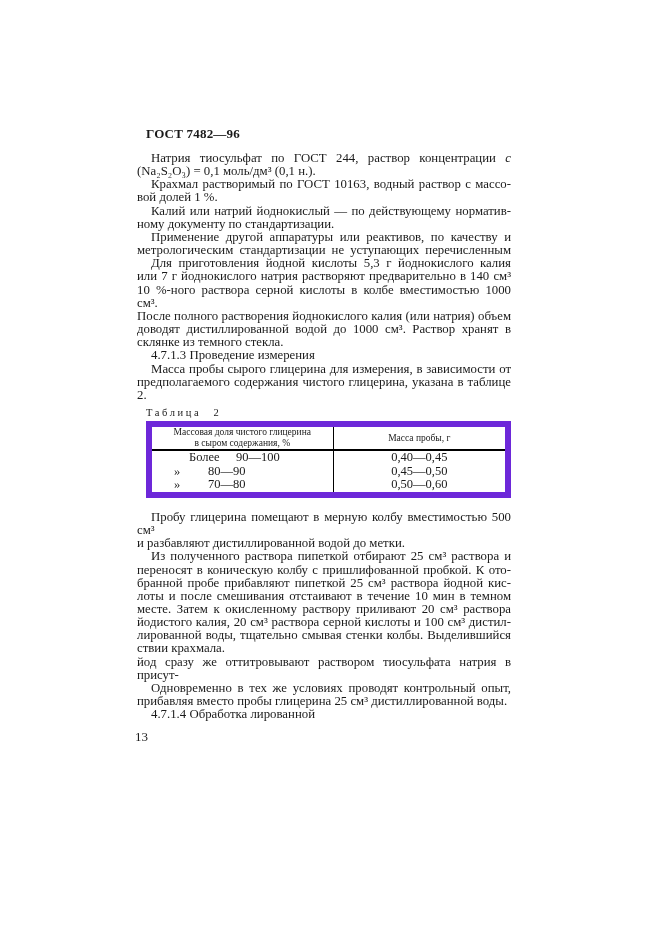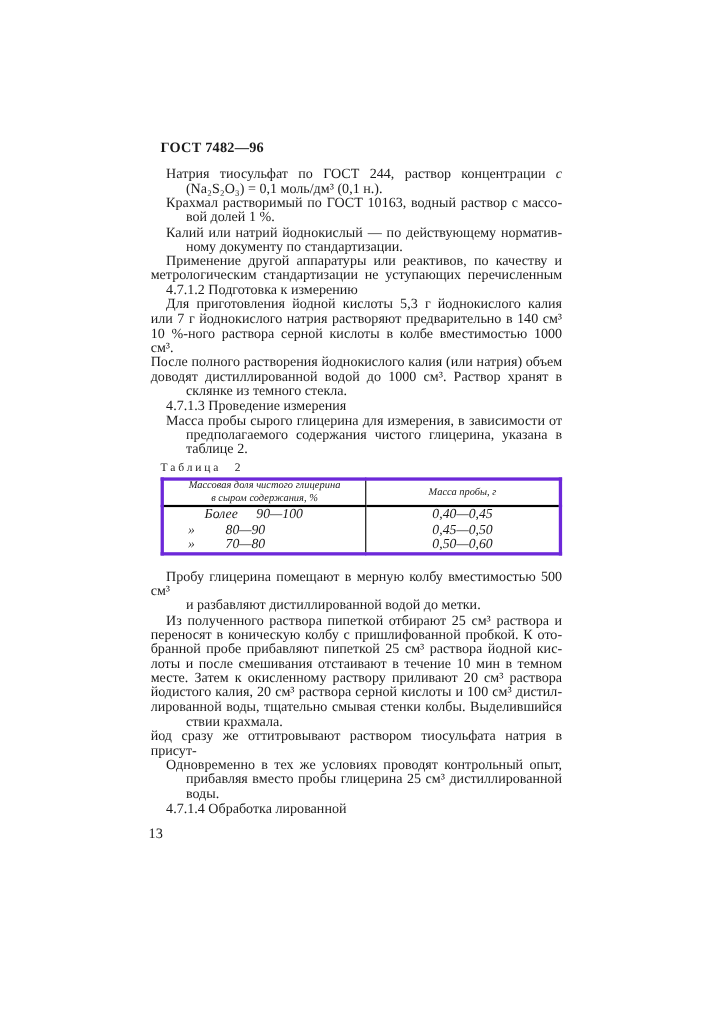--- a/index.html
+++ b/index.html
@@ -15,34 +15,33 @@
     position:absolute;left:146px;top:126px;
     font-size:13px;font-weight:bold;letter-spacing:.2px;
     white-space:nowrap;
   }
   .content{
     position:absolute;left:137px;top:152px;width:374px;
     font-size:12.8px;line-height:13.15px;
   }
   .para{margin:0;}
   .line{text-align:justify;text-align-last:justify;}
-  .line.pl{text-align-last:auto;margin-left:32px;}
+  .line.pl{text-align-last:auto;}
   .line.pf{text-indent:14px;}
   .heading{text-indent:14px;white-space:nowrap;}
   .table-label{
     margin:4px 0 2px 9px;
     font-size:10.5px;letter-spacing:2.6px;word-spacing:7px;
     white-space:nowrap;
   }
   table.gtable{
     border-collapse:collapse;
     margin-left:9px;
-    border:3px solid #6d28d9;
+    border:6px solid #6d28d9;
     table-layout:fixed;
-    font-style:italic;
   }
   table.gtable td{padding:0;}
   .th{
     border-bottom:2px solid #000;
     text-align:center;vertical-align:middle;
     font-size:9.5px;line-height:11px;
     padding:3px 6px 4px;
   }
   .c1{width:180px;}
   .c2{width:184px;border-left:1px solid #000;}
@@ -76,21 +75,20 @@
         <div class="line pl">вой долей 1 %.</div>
       </div>
       <div class="para">
         <div class="line pf">Калий или натрий йоднокислый — по действующему норматив-</div>
         <div class="line pl">ному документу по стандартизации.</div>
       </div>
       <div class="para">
         <div class="line pf">Применение другой аппаратуры или реактивов, по качеству и</div>
         <div class="line">метрологическим стандартизации не уступающих перечисленным</div>
       </div>
-      <div class="heading">4.7.1.2  Подготовка к измерению</div>
       <div class="para">
         <div class="line pf">Для приготовления йодной кислоты 5,3 г йоднокислого калия</div>
         <div class="line">или 7  г йоднокислого натрия растворяют предварительно в 140  см³</div>
         <div class="line">10  %-ного раствора серной кислоты в колбе вместимостью 1000  см³.</div>
         <div class="line">После полного растворения йоднокислого калия (или натрия) объем</div>
         <div class="line">доводят дистиллированной водой до 1000 см³. Раствор хранят в</div>
         <div class="line pl">склянке из темного стекла.</div>
       </div>
       <div class="heading">4.7.1.3  Проведение измерения</div>
       <div class="para">

